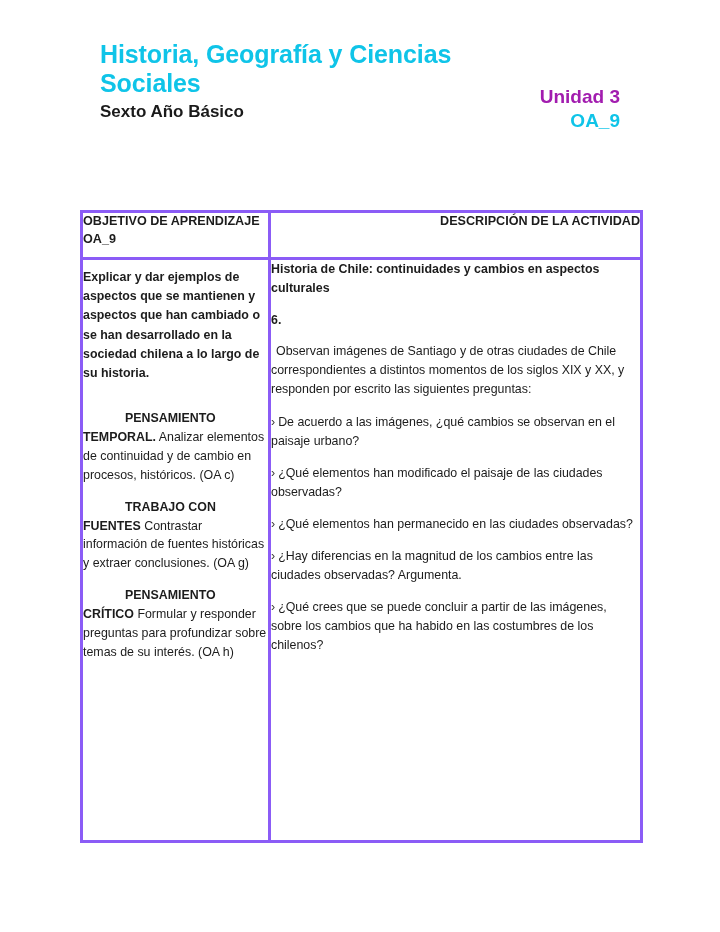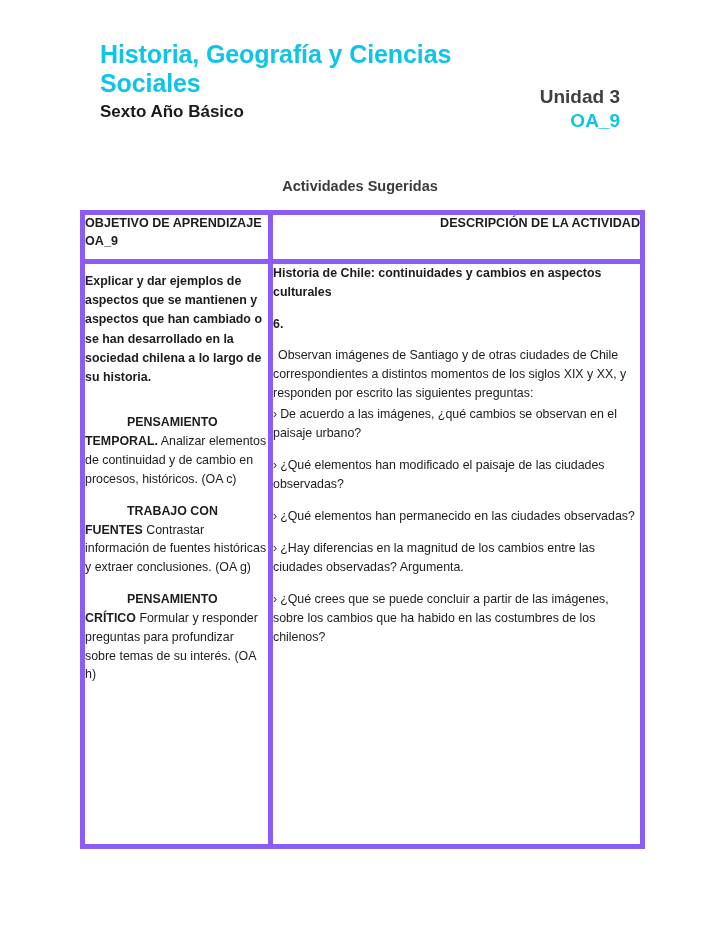--- a/index.html
+++ b/index.html
@@ -53,21 +53,21 @@
     line-height: 1.2;
   }
   .header-right {
     text-align: right;
     padding-top: 45px;
     white-space: nowrap;
   }
   .unit-label {
     font-size: 19px;
     font-weight: bold;
-    color: #404040;
+    color: #a21caf;
     line-height: 1.28;
   }
   .oa-label {
     font-size: 19px;
     font-weight: bold;
     color: #0fc4e8;
     line-height: 1.28;
   }
 
   
@@ -86,21 +86,21 @@
   .activity-table {
     position: absolute;
     left: 80px;
     top: 210px;
     width: 560px;
     border-collapse: collapse;
     table-layout: fixed;
   }
   .activity-table td,
   .activity-table th {
-    border: 5px solid #8b5cf6;
+    border: 3px solid #8b5cf6;
     vertical-align: top;
     padding: 0;
   }
   .col-objective { width: 188px; }
   .col-description { width: 372px; }
 
   .th-objective {
     padding: 8px 6px 9px 8px;
     font-size: 12.6px;
     font-weight: bold;
@@ -149,21 +149,21 @@
   .desc-heading {
     font-weight: bold;
     margin: 0 0 14px 0;
     line-height: 1.5;
   }
   .desc-number {
     font-weight: bold;
     margin: 0 0 12px 0;
   }
   .desc-intro {
-    margin: 0 0 2px 0;
+    margin: 0 0 14px 0;
     text-indent: 5px;
   }
   .question {
     margin: 0 0 13px 0;
     padding-left: 0;
   }
   .question:last-child { margin-bottom: 0; }
   .q-bullet {
     color: #3a3a3a;
     padding-right: 3px;
@@ -178,21 +178,20 @@
     <div class="header-left">
       <div class="course-title">Historia, Geografía y Ciencias Sociales</div>
       <div class="grade-title">Sexto Año Básico</div>
     </div>
     <div class="header-right">
       <div class="unit-label">Unidad 3</div>
       <div class="oa-label">OA_9</div>
     </div>
   </div>
 
-  <div class="section-title">Actividades Sugeridas</div>
 
   <table class="activity-table">
     <colgroup>
       <col class="col-objective">
       <col class="col-description">
     </colgroup>
     <thead>
       <tr>
         <th class="th-objective">OBJETIVO DE APRENDIZAJE OA_9</th>
         <th class="th-description">DESCRIPCIÓN DE LA ACTIVIDAD</th>

